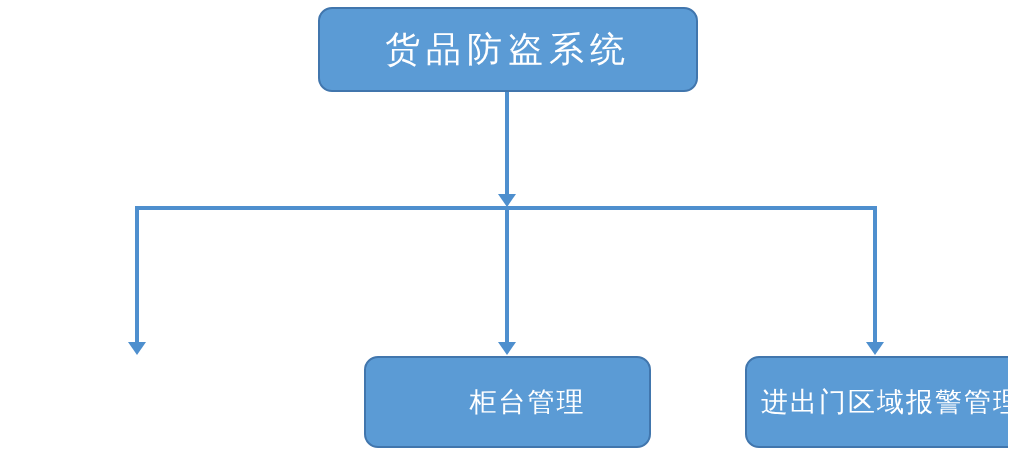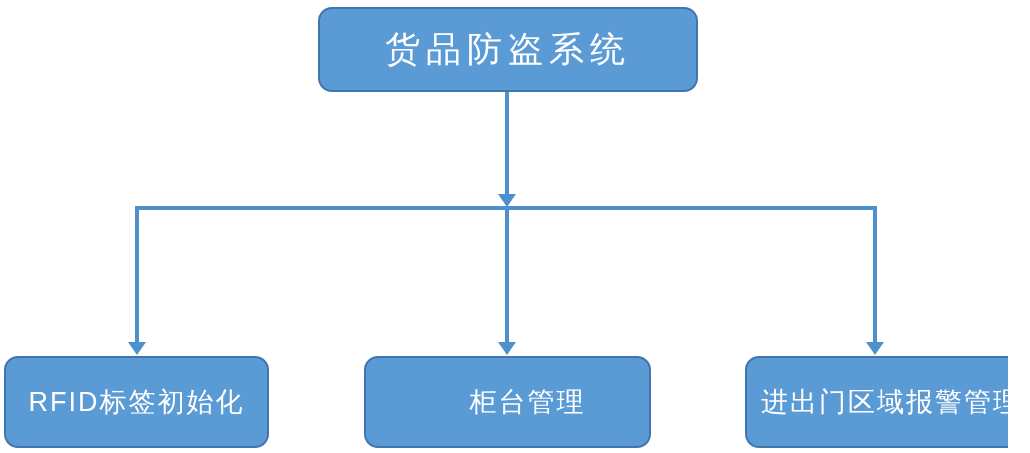--- a/index.html
+++ b/index.html
@@ -84,23 +84,20 @@
   <div class="connector stem-root"></div>
   <div class="arrow-down arrow-bus"></div>
   <div class="connector bus"></div>
   <div class="connector drop-left"></div>
   <div class="connector drop-mid"></div>
   <div class="connector drop-right"></div>
   <div class="arrow-down arrow-left"></div>
   <div class="arrow-down arrow-mid"></div>
   <div class="arrow-down arrow-right"></div>
 
-  <div class="node node-child node-child-1">
-    <span>RFID标签初始化</span>
-  </div>
 
   <div class="node node-child node-child-2">
     <span>柜台管理</span>
   </div>
 
   <div class="node node-child node-child-3">
     <span>进出门区域报警管理</span>
   </div>
 
 </div>

